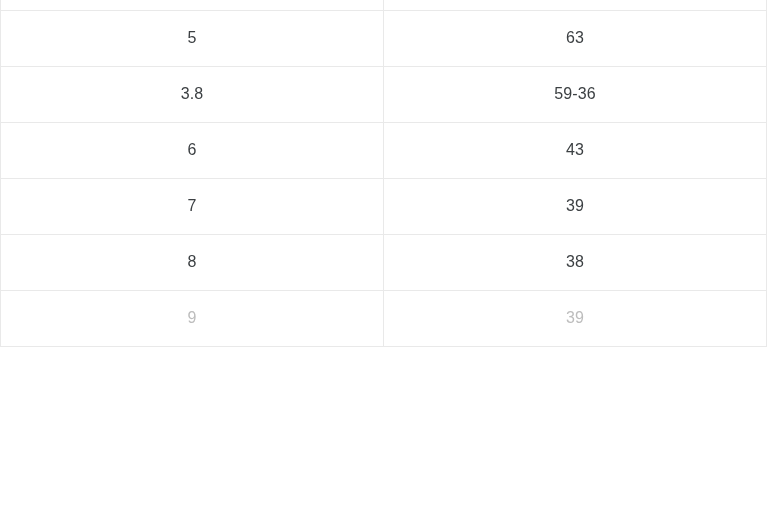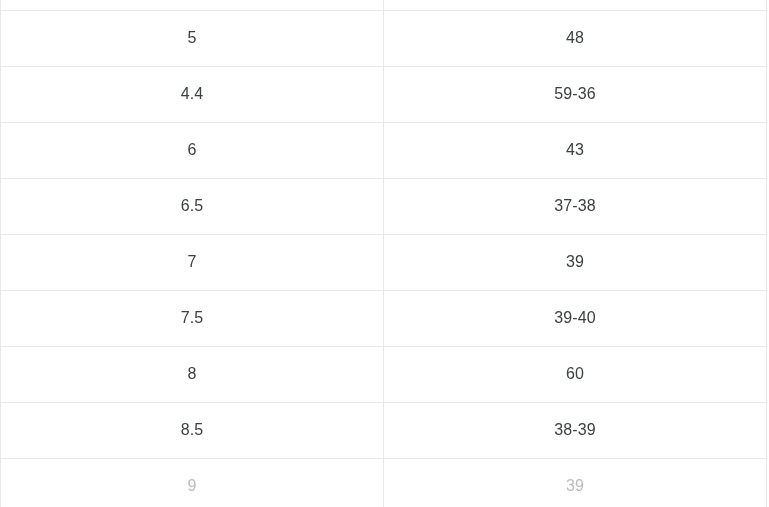--- a/index.html
+++ b/index.html
@@ -79,49 +79,37 @@
       <col class="col-us">
       <col class="col-eu">
     </colgroup>
     <tbody>
         <tr class="is-clipped">
           <td>4.5</td>
           <td>34-35</td>
         </tr>
         <tr>
           <td>5</td>
-          <td>48</td>
+          <td>63</td>
         </tr>
         <tr>
-          <td>4.4</td>
+          <td>3.8</td>
           <td>59-36</td>
         </tr>
         <tr>
           <td>6</td>
           <td>43</td>
         </tr>
         <tr>
-          <td>6.5</td>
-          <td>37-38</td>
-        </tr>
-        <tr>
           <td>7</td>
           <td>39</td>
         </tr>
         <tr>
-          <td>7.5</td>
-          <td>39-40</td>
-        </tr>
-        <tr>
           <td>8</td>
-          <td>60</td>
-        </tr>
-        <tr>
-          <td>8.5</td>
-          <td>38-39</td>
+          <td>38</td>
         </tr>
         <tr class="is-faded">
           <td>9</td>
           <td>39</td>
         </tr>
       </tbody>
   </table>
 </div>
 
 </body></html>

